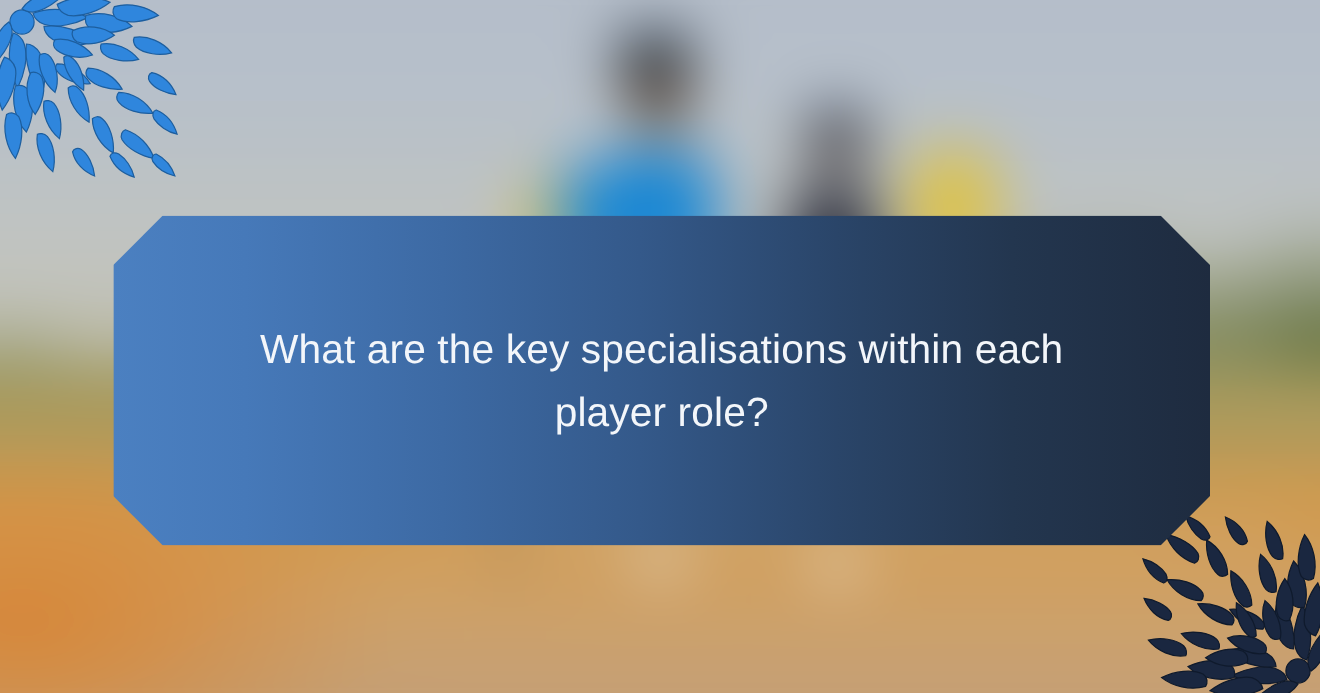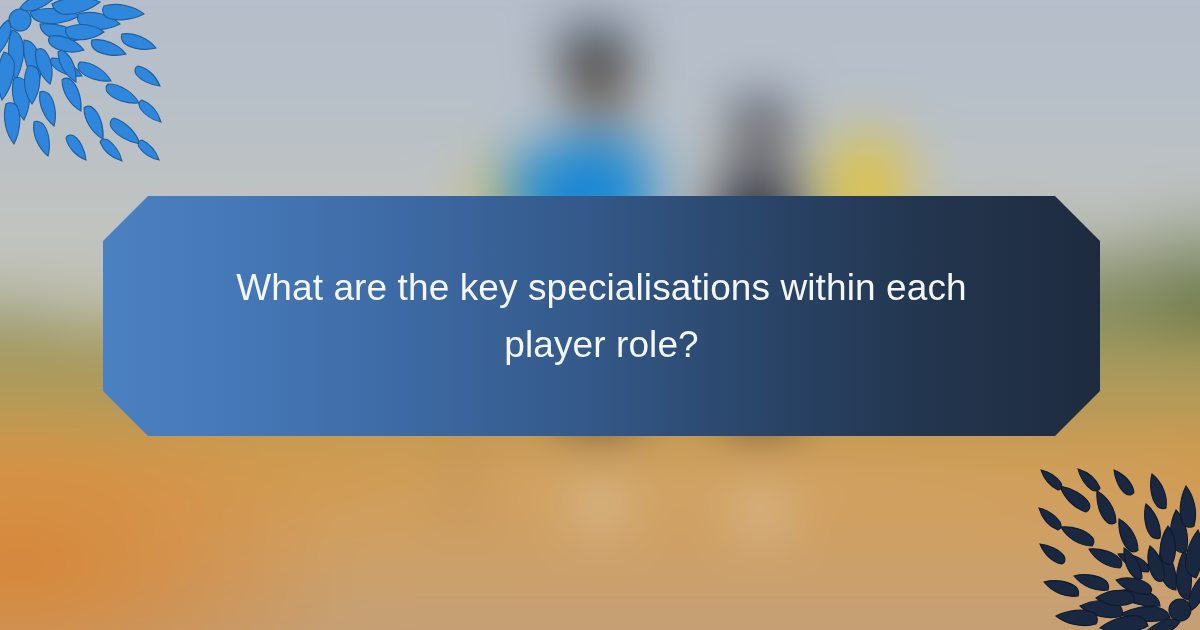--- a/index.html
+++ b/index.html
@@ -119,21 +119,21 @@
   }
   .ornament.top-left  { left: -8px;  top: -8px; }
   .ornament.bottom-right { right: -8px; bottom: -8px; transform: rotate(180deg); }
 
   
   .banner {
     position: absolute;
     left: 103px;
     top: 196px;
     width: 997px;
-    height: 240px;
+    height: 300px;
     background: linear-gradient(90deg,
         #4b80c1 0%,
         #4679b9 12%,
         #3d6aa4 30%,
         #34598a 48%,
         #2a4569 66%,
         #23364f 82%,
         #1e2b3f 100%);
     clip-path: polygon(
         45px 0,

